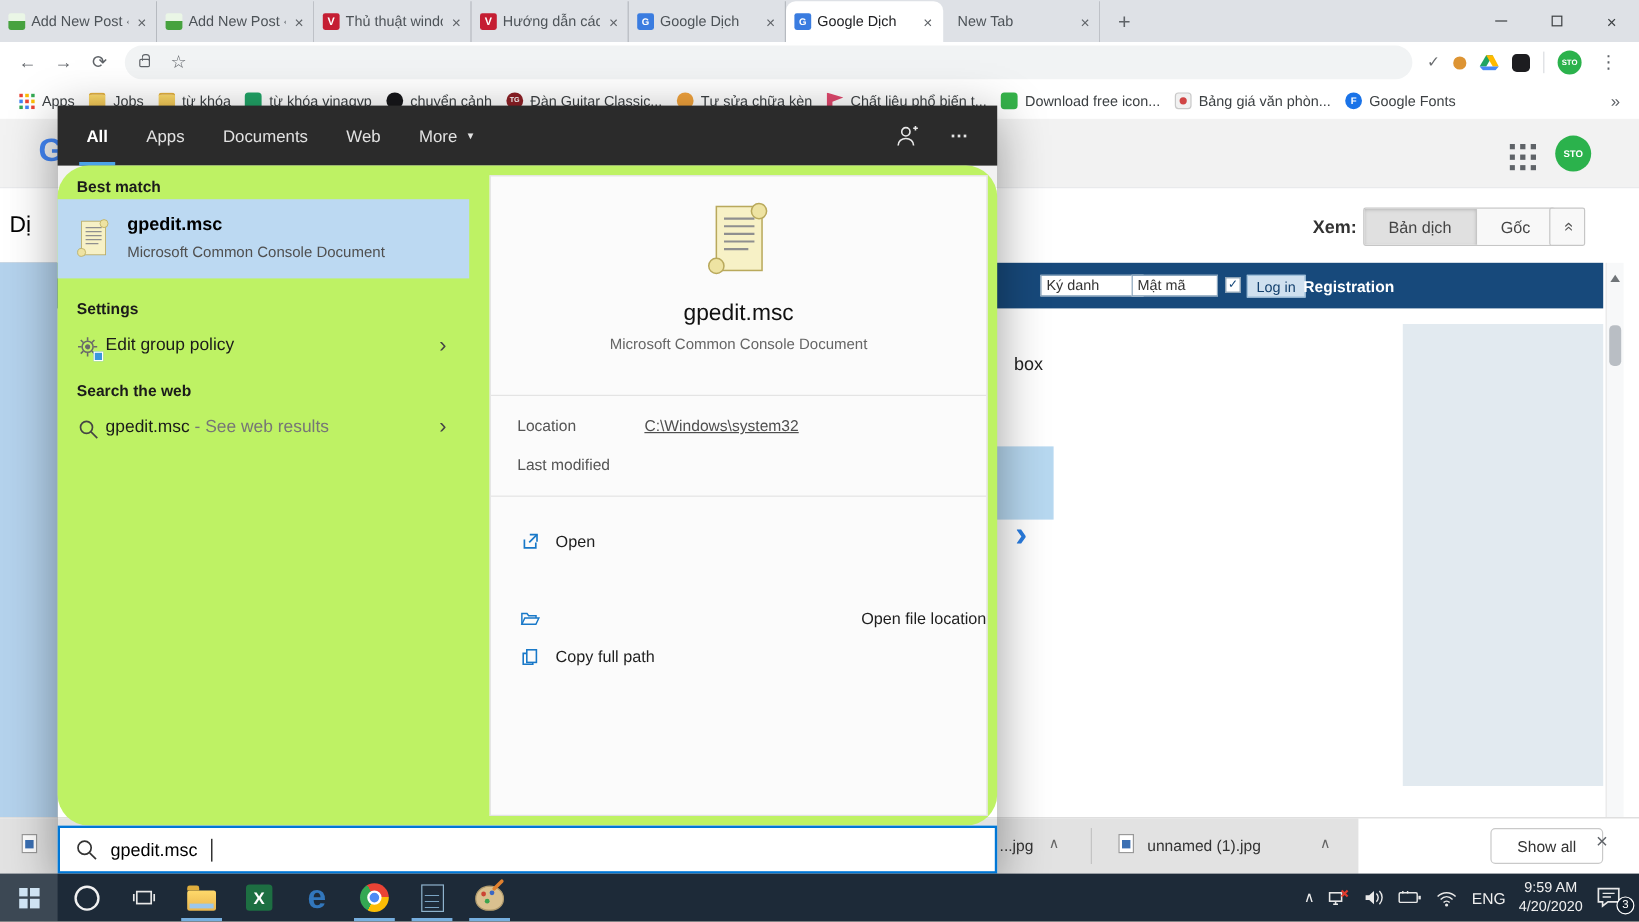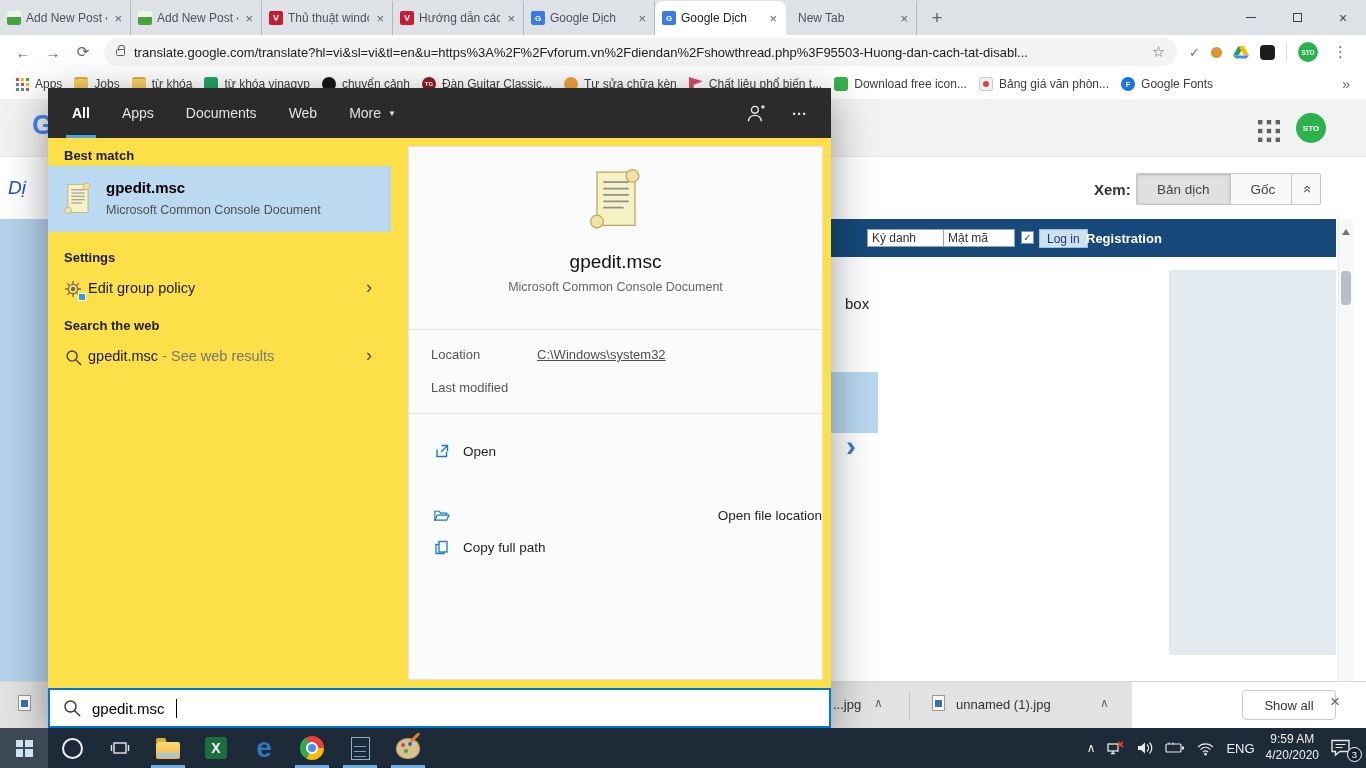--- a/index.html
+++ b/index.html
@@ -55,21 +55,21 @@
   .bki-fonts { background:#1a73e8; border-radius:50%; font-size:8px; }
   .bk-overflow { margin-left:auto; font-size:14px; color:#5f6368; padding:0 6px; flex:none; }
 
   
   .content { position:absolute; left:0; top:99px; width:1366px; height:629px; background:#fff; }
   .pg-header { position:absolute; left:0; top:0; width:1366px; height:58px; background:#f2f2f2; border-bottom:1px solid #e6e8ea; }
   .logo-g { position:absolute; left:32px; top:11px; font-size:27px; font-weight:bold; color:#4285f4; }
   .grid9 { position:absolute; left:1258px; top:21px; }
   .avatar { position:absolute; left:1296px; top:14px; width:30px; height:30px; border-radius:50%; background:#2bb24c; color:#fff; font-size:8px; font-weight:bold; display:flex; align-items:center; justify-content:center; }
   .view-row { position:absolute; left:0; top:58px; width:1366px; height:62px; background:#fff; }
-  .dich { position:absolute; left:8px; top:20px; font-size:19px; color:#1d4ed8;font-style:italic; }
+  .dich { position:absolute; left:8px; top:20px; font-size:19px; color:#000000; }
   .xem { position:absolute; left:1094px; top:24px; font-size:15px; font-weight:bold; color:#333; }
   .viewgroup { position:absolute; left:1136px; top:16px; height:32px; display:flex; border:1px solid #c6c6c6; border-radius:2px; overflow:hidden; }
   .viewbtn { padding:0 20px; font-size:13.5px; color:#444; display:flex; align-items:center; background:#f8f8f8; }
   .viewbtn.sel { background:#e0e0e0; box-shadow:inset 0 1px 3px rgba(0,0,0,.18); border-right:1px solid #c6c6c6; }
   .collapse { position:absolute; left:1291px; top:16px; width:30px; height:32px; border:1px solid #c6c6c6; border-radius:2px; background:#f8f8f8; display:flex; align-items:center; justify-content:center; }
   .collapse span { transform:rotate(-90deg); font-size:14px; color:#555; }
   .forum-bar { position:absolute; left:0; top:120px; width:1336px; height:38px; background:#17497b; }
   .fb-input { position:absolute; top:10px; height:18px; background:#fff; font-size:12px; color:#333; padding:1px 4px; border:1px solid #8aa5bd; overflow:hidden; white-space:nowrap; }
   .fb-check { position:absolute; left:1021px; top:12px; width:13px; height:13px; background:#fff; border:1px solid #7e96ab; color:#17497b; font-size:10px; line-height:11px; text-align:center; font-weight:bold; }
   .fb-login { position:absolute; left:1039px; top:10px; height:19px; padding:0 7px; background:#cfe0ef; color:#13406e; font-size:12px; display:flex; align-items:center; border:1px solid #9fc0da; }
@@ -95,21 +95,21 @@
   .dl-close { position:absolute; left:1330px; top:10px; font-size:17px; color:#5f6368; }
 
   
   .spanel { position:absolute; left:48px; top:88px; width:783px; height:640px; z-index:5; box-shadow:0 10px 40px rgba(0,0,0,.4); }
   .sp-header { height:50px; background:#2b2b2b; display:flex; align-items:stretch; padding:0 18px; }
   .sp-tab { display:flex; align-items:center; padding:0 6px; margin-right:20px; font-size:14px; color:#e2e2e2; border-bottom:3px solid transparent; border-top:3px solid transparent; }
   .sp-tab.active { color:#fff; font-weight:bold; border-bottom-color:#4aa3e8; }
   .sp-dd { font-size:8px; margin-left:7px; color:#e2e2e2; }
   .sp-hright { margin-left:auto; display:flex; align-items:center; gap:26px; padding-right:6px; }
   .sp-ellipsis { color:#e6e6e6; font-size:15px; font-weight:bold; }
-  .sp-body { position:absolute; top:50px; left:0; right:0; bottom:40px; background:#fde047; }
+  .sp-body { position:absolute; top:50px; left:0; right:0; bottom:40px; background:#bef264;border-radius:26px; }
   .sp-left { position:absolute; left:0; top:0; width:352px; height:100%; }
   .sp-h { position:absolute; left:16px; font-size:13px; font-weight:bold; color:#1b1b1b; }
   .best-item { position:absolute; left:0; top:28px; width:343px; height:66px; background:#bcd9f2; }
   .bi-icon { position:absolute; left:14px; top:15px; }
   .bi-title { position:absolute; left:58px; top:13px; font-size:15px; font-weight:bold; color:#000; }
   .bi-sub { position:absolute; left:58px; top:37px; font-size:12.5px; color:#4f4f4f; }
   .sp-item { position:absolute; left:0; width:343px; height:38px; }
   .si-icon { position:absolute; left:14px; top:8px; width:22px; height:22px; display:flex; align-items:center; justify-content:center; }
   .si-label { position:absolute; left:40px; top:10px; font-size:14.5px; color:#1a1a1a; white-space:nowrap; }
   .si-label .dim { color:#767676; }
@@ -207,21 +207,20 @@
       <div class="winbtn">×</div>
     </div>
   </div>
 
   <div class="toolbar">
     <span class="navbtn">←</span>
     <span class="navbtn">→</span>
     <span class="navbtn">⟳</span>
     <div class="addr">
       <span class="lock"></span>
-      <span class="url">translate.google.com/translate?hl=vi&amp;sl=vi&amp;tl=en&amp;u=https%3A%2F%2Fvforum.vn%2Fdiendan%2Fshowthread.php%3F95503-Huong-dan-cach-tat-disabl...</span>
       <span class="star">☆</span>
     </div>
     <div class="extbar">
       <span class="ext-check">✓</span>
       <span class="ext-dot"></span>
       <svg width="16" height="14" viewBox="0 0 16 14">
           <path fill="#1ea362" d="M5.5 1L0 10.5h5.5L11 1z"></path>
           <path fill="#ffba00" d="M11 1H5.5l5.5 9.5H16z"></path>
           <path fill="#4688f4" d="M0 10.5l2.8 3h10.4l2.8-3z"></path>
         </svg>

